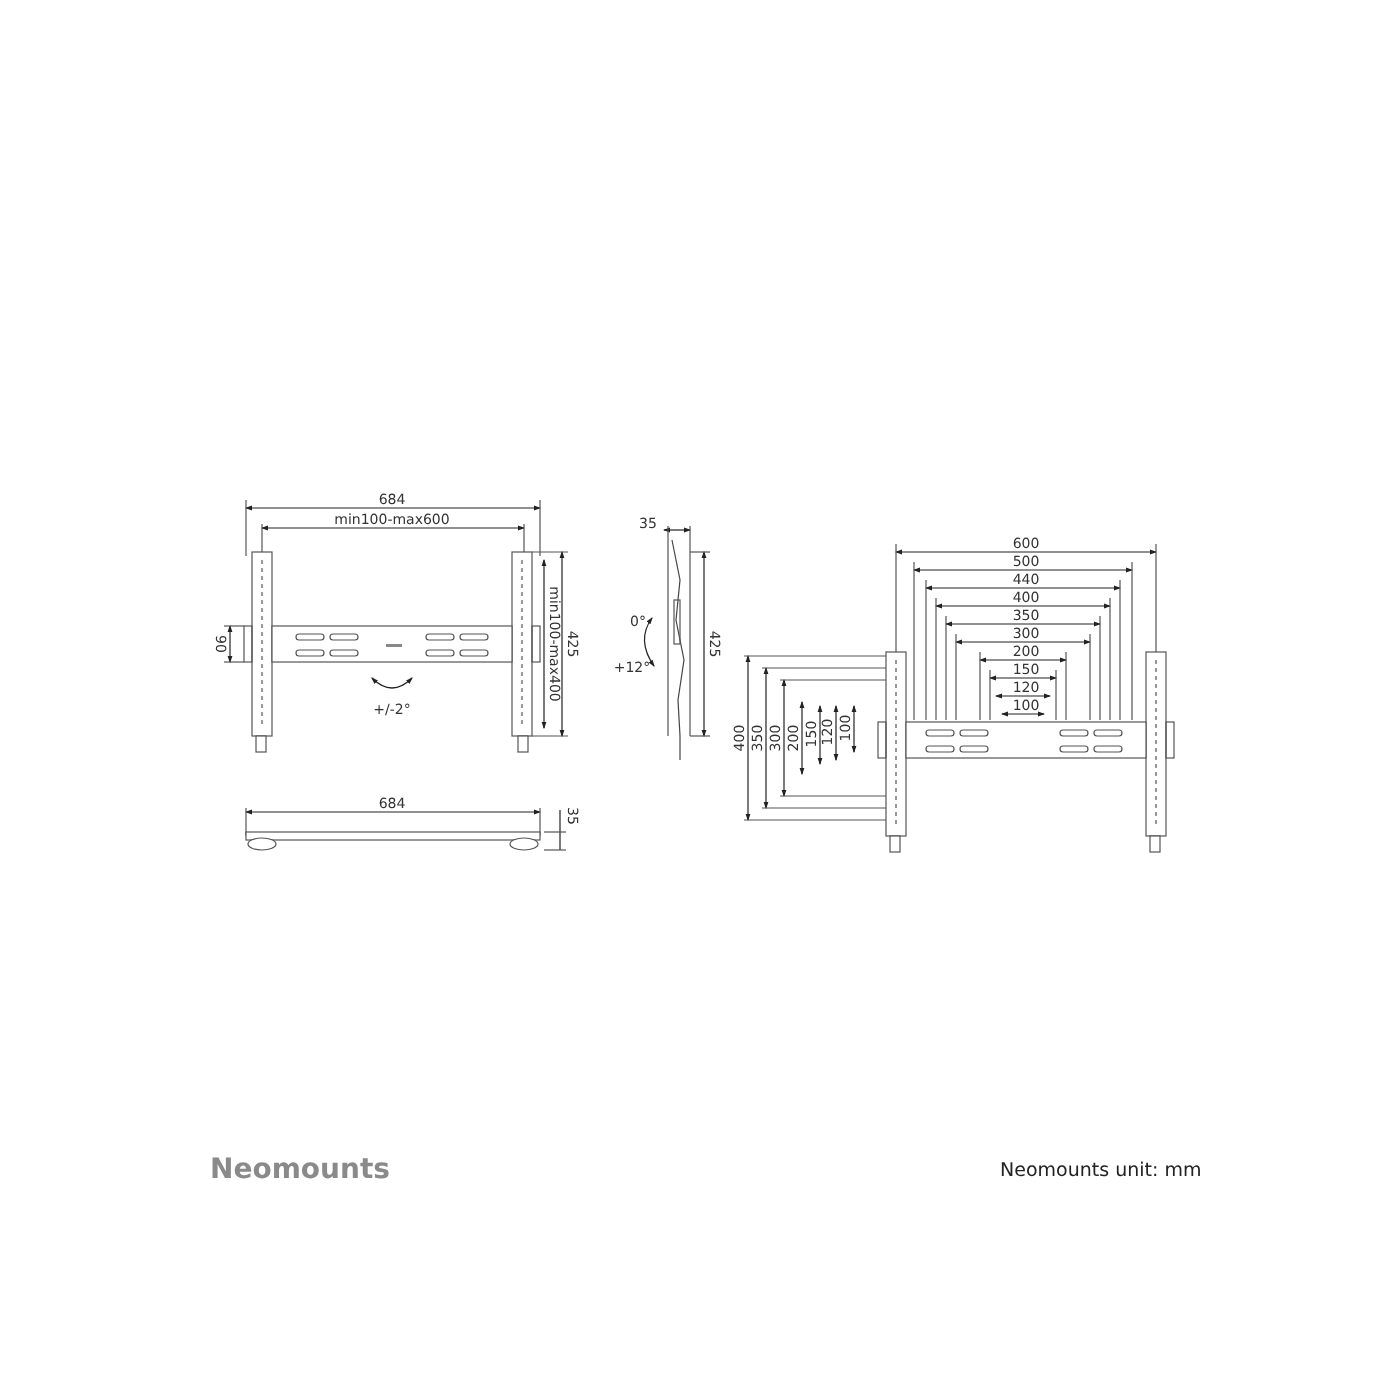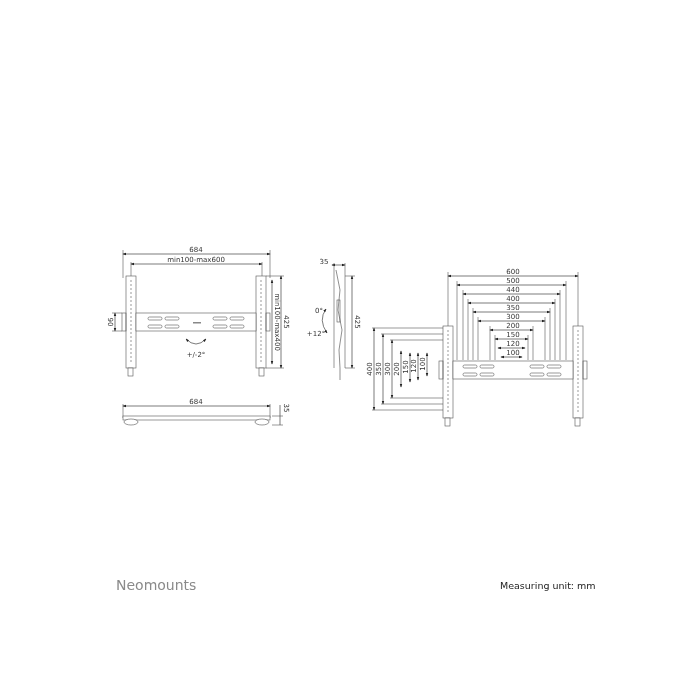--- a/index.html
+++ b/index.html
@@ -1,19 +1,19 @@
 <!DOCTYPE html>
 <html><head>
 <meta charset="utf-8">
 <style>
   html, body { margin:0; padding:0; background:#ffffff; }
   body { width:700px; height:700px; position:relative; overflow:hidden; font-family:"DejaVu Sans", sans-serif; }
   svg { position:absolute; left:0; top:0; }
   .dim { font-family:"DejaVu Sans", sans-serif; font-size:7px; fill:#333; }
-  .brand { position:absolute; left:116px; top:577px; font-family:"DejaVu Sans", sans-serif; font-size:14px; color:#8a8a8a; }
+  .brand { position:absolute; left:105px; top:577px; font-family:"DejaVu Sans", sans-serif; font-size:14px; color:#8a8a8a;font-weight:bold; }
   .unit { position:absolute; left:500px; top:580px; font-family:"DejaVu Sans", sans-serif; font-size:9.5px; color:#222; }
 </style>
 </head>
 <body>
 
 <svg width="700" height="700" viewBox="0 0 700 700">
   <defs>
     <marker id="a" markerWidth="6" markerHeight="6" refX="5" refY="3" orient="auto">
       <path d="M0,1 L6,3 L0,5 Z" fill="#222"></path>
     </marker>
@@ -181,13 +181,13 @@
   <text class="dim" transform="translate(372,369) rotate(-90)" text-anchor="middle">400</text>
   <text class="dim" transform="translate(381,369) rotate(-90)" text-anchor="middle">350</text>
   <text class="dim" transform="translate(390,369) rotate(-90)" text-anchor="middle">300</text>
   <text class="dim" transform="translate(399,369) rotate(-90)" text-anchor="middle">200</text>
   <text class="dim" transform="translate(408,367) rotate(-90)" text-anchor="middle">150</text>
   <text class="dim" transform="translate(416,366) rotate(-90)" text-anchor="middle">120</text>
   <text class="dim" transform="translate(425,364) rotate(-90)" text-anchor="middle">100</text>
 </svg>
 
 <div class="brand">Neomounts</div>
-<div class="unit">Measuring unit: mm</div>
+<div class="unit">Neomounts unit: mm</div>
 
 </body></html>

